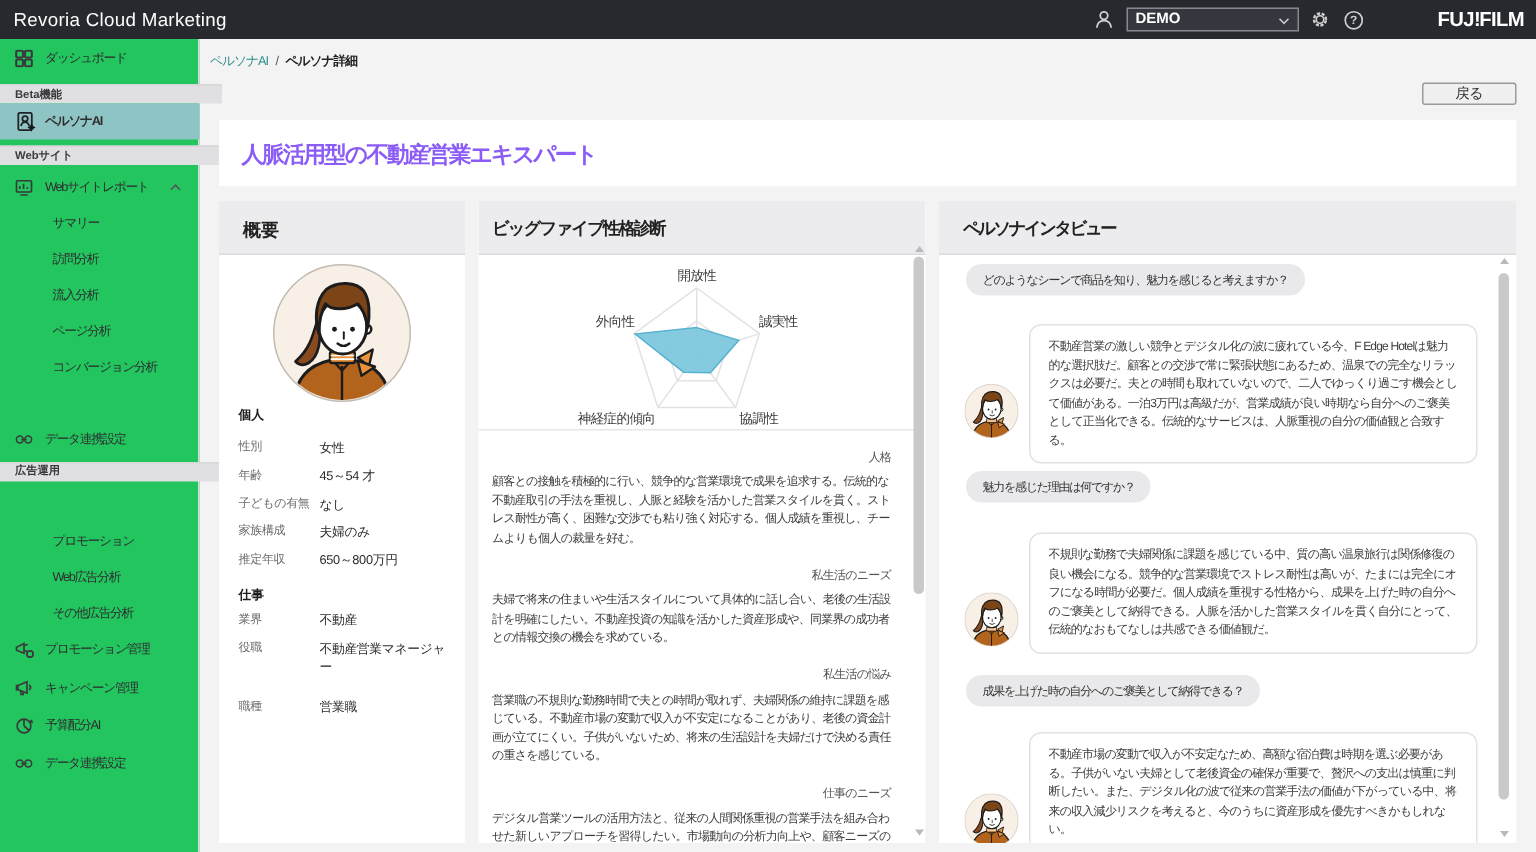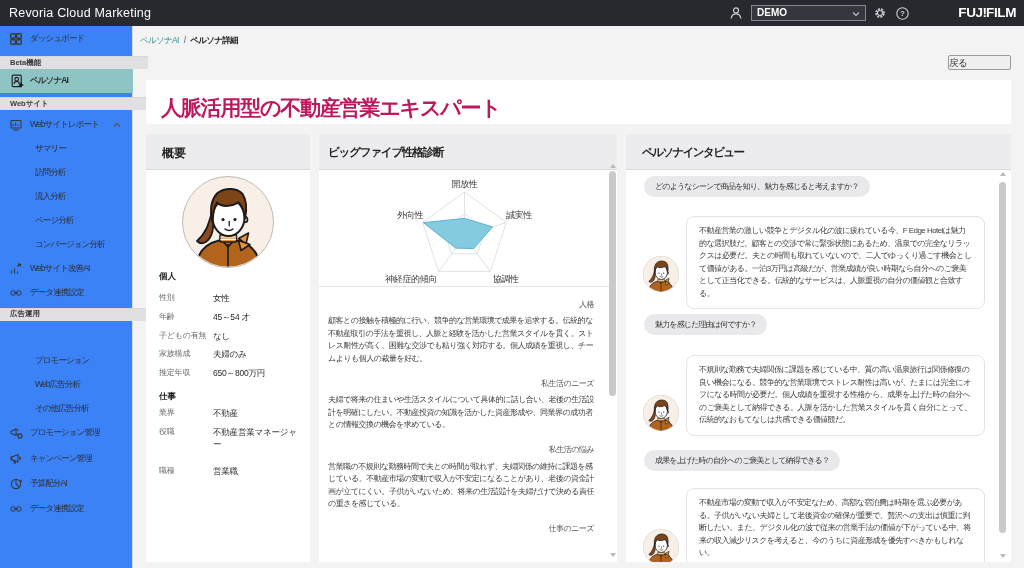--- a/index.html
+++ b/index.html
@@ -8,38 +8,38 @@
 
 
 #topbar { position:absolute; left:0; top:0; width:1024px; height:26px; background:#27292e; color:#fff; }
 #brand { position:absolute; left:9px; top:6px; font-size:12.5px; color:#fdfdfd; letter-spacing:.2px; }
 #fuji { position:absolute; right:8px; top:5px; font-size:13.5px; font-weight:bold; color:#fff; letter-spacing:-0.4px; }
 #demo { position:absolute; left:751px; top:5px; width:115px; height:16px; background:#34373d; border:1px solid #85898f; color:#fff; font-size:10px; font-weight:bold; line-height:14px; padding-left:5px; }
 #demo svg { position:absolute; right:5px; top:4px; }
 .tbicon { position:absolute; top:7px; }
 
 
-#sidebar { position:absolute; left:0; top:26px; width:133px; height:542px; background:#3b82f6; border-right:1px solid #d9d9da; }
+#sidebar { position:absolute; left:0; top:26px; width:133px; height:542px; background:#22c55e; border-right:1px solid #d9d9da; }
 .srow { position:absolute; left:0; width:133px; height:24px; font-size:8.5px; color:#2e2e30; }
 .srow .txt { position:absolute; left:30px; top:50%; transform:translateY(-50%); letter-spacing:-0.9px; white-space:nowrap; }
 .srow .sub { left:35px; }
 .srow svg { position:absolute; left:10px; top:50%; transform:translateY(-50%); }
 .shead { position:absolute; left:0; width:148px; background:#e0e0e2; border-top:1px solid #d6d6d8; font-size:7.5px; font-weight:bold; color:#3a3a3c; }
 .shead span { position:absolute; left:10px; top:46%; transform:translateY(-50%); }
 .chev { position:absolute; right:12px; top:50%; transform:translateY(-50%); }
 .srow svg.chev { left:auto; right:12px; }
 
 
 #crumb { position:absolute; left:140px; top:35px; font-size:8.5px; letter-spacing:-0.7px; }
 #crumb .teal { color:#2f8d8d; }
 #crumb .sep { color:#555; margin:0 5px; }
 #crumb .cur { color:#222; font-weight:bold; }
-#backbtn { position:absolute; left:948px; top:55px; width:63px; height:15px; background:#f0f0f1; border:1px solid #9a9a9c; border-radius:2px; font-size:9.5px; letter-spacing:-0.5px; color:#333; line-height:13px; }
+#backbtn { position:absolute; left:948px; top:55px; width:63px; height:15px; background:#f0f0f1; border:1px solid #9a9a9c; border-radius:2px; font-size:9.5px; letter-spacing:-0.5px; color:#333; text-align:center; line-height:13px; }
 #titlebar { position:absolute; left:146px; top:80px; width:865px; height:44px; background:#fff; }
-#titlebar span { position:absolute; left:15px; top:13.5px; font-size:21px; font-weight:bold; color:#be185d; letter-spacing:-1.2px; }
+#titlebar span { position:absolute; left:15px; top:13.5px; font-size:15px; font-weight:bold; color:#8b5cf6; letter-spacing:-1.2px; }
 
 .card { position:absolute; top:134px; background:#fff; height:428px; overflow:hidden; }
 .chead { position:absolute; left:0; top:0; width:100%; height:36px; background:#ececee; border-bottom:1px solid #dadadc; }
 .chead span { position:absolute; top:11px; font-size:11.5px; font-weight:bold; color:#222; }
 #card1 { left:146px; width:164px; }
 #card2 { left:319px; width:298px; }
 #card3 { left:626px; width:385px; }
 #card1 .chead span { left:16px; letter-spacing:0; font-size:12px; }
 #card2 .chead span { left:9px; letter-spacing:-1.2px; }
 #card3 .chead span { left:16px; letter-spacing:-1.6px; }
@@ -163,29 +163,20 @@
     </div>
   <div class="srow" style="top:159px">
       <span class="txt sub">流入分析</span>
     </div>
   <div class="srow" style="top:183px">
       <span class="txt sub">ページ分析</span>
     </div>
   <div class="srow" style="top:207px">
       <span class="txt sub">コンバージョン分析</span>
     </div>
-  <div class="srow" style="top:231px">
-      <svg width="12" height="12" viewBox="0 0 12 12">
-        <g fill="none" stroke="#39393b" stroke-width="1.1">
-          <path d="M1.5 10.5 v-3 M4.5 10.5 v-5 M7.5 10.5 v-2"></path>
-          <path d="M7 3.5 L10.5 1 M10.5 1 v2.5 M10.5 1 h-2.5"></path>
-        </g>
-      </svg>
-      <span class="txt">Webサイト改善AI</span>
-    </div>
   <div class="srow" style="top:255px">
       <svg width="12" height="9" viewBox="0 0 12 9">
         <g fill="none" stroke="#39393b" stroke-width="1">
           <circle cx="3.2" cy="4.5" r="2.3"></circle>
           <circle cx="8.8" cy="4.5" r="2.3"></circle>
           <path d="M4.2 4.5 h3.6"></path>
         </g>
       </svg>
       <span class="txt">データ連携設定</span>
     </div>
@@ -302,20 +293,21 @@
       </svg></div>
   <div id="c2div"></div>
   <div id="c2text">
     <h4>人格</h4>
     <p>顧客との接触を積極的に行い、競争的な営業環境で成果を追求する。伝統的な不動産取引の手法を重視し、人脈と経験を活かした営業スタイルを貫く。ストレス耐性が高く、困難な交渉でも粘り強く対応する。個人成績を重視し、チームよりも個人の裁量を好む。</p>
     <h4>私生活のニーズ</h4>
     <p>夫婦で将来の住まいや生活スタイルについて具体的に話し合い、老後の生活設計を明確にしたい。不動産投資の知識を活かした資産形成や、同業界の成功者との情報交換の機会を求めている。</p>
     <h4>私生活の悩み</h4>
     <p>営業職の不規則な勤務時間で夫との時間が取れず、夫婦関係の維持に課題を感じている。不動産市場の変動で収入が不安定になることがあり、老後の資金計画が立てにくい。子供がいないため、将来の生活設計を夫婦だけで決める責任の重さを感じている。</p>
     <h4>仕事のニーズ</h4>
+    <p>デジタル営業ツールの活用方法と、従来の人間関係重視の営業手法を組み合わせた新しいアプローチを習得したい。市場動向の分析力向上や、顧客ニーズの</p>
   </div>
   <div style="position:absolute;left:290px;top:37px;width:7px;height:225px;background:#c9c9cb;border-radius:4px"></div>
 <div style="position:absolute;left:291px;top:30px;width:0;height:0;border-left:3.5px solid transparent;border-right:3.5px solid transparent;border-bottom:4px solid #b9b9bb"></div>
 <div style="position:absolute;left:291px;top:419px;width:0;height:0;border-left:3.5px solid transparent;border-right:3.5px solid transparent;border-top:4px solid #b9b9bb"></div>
 </div>
 
 <div class="card" id="card3">
   <div class="chead">
       <span>ペルソナインタビュー</span>
     </div>

